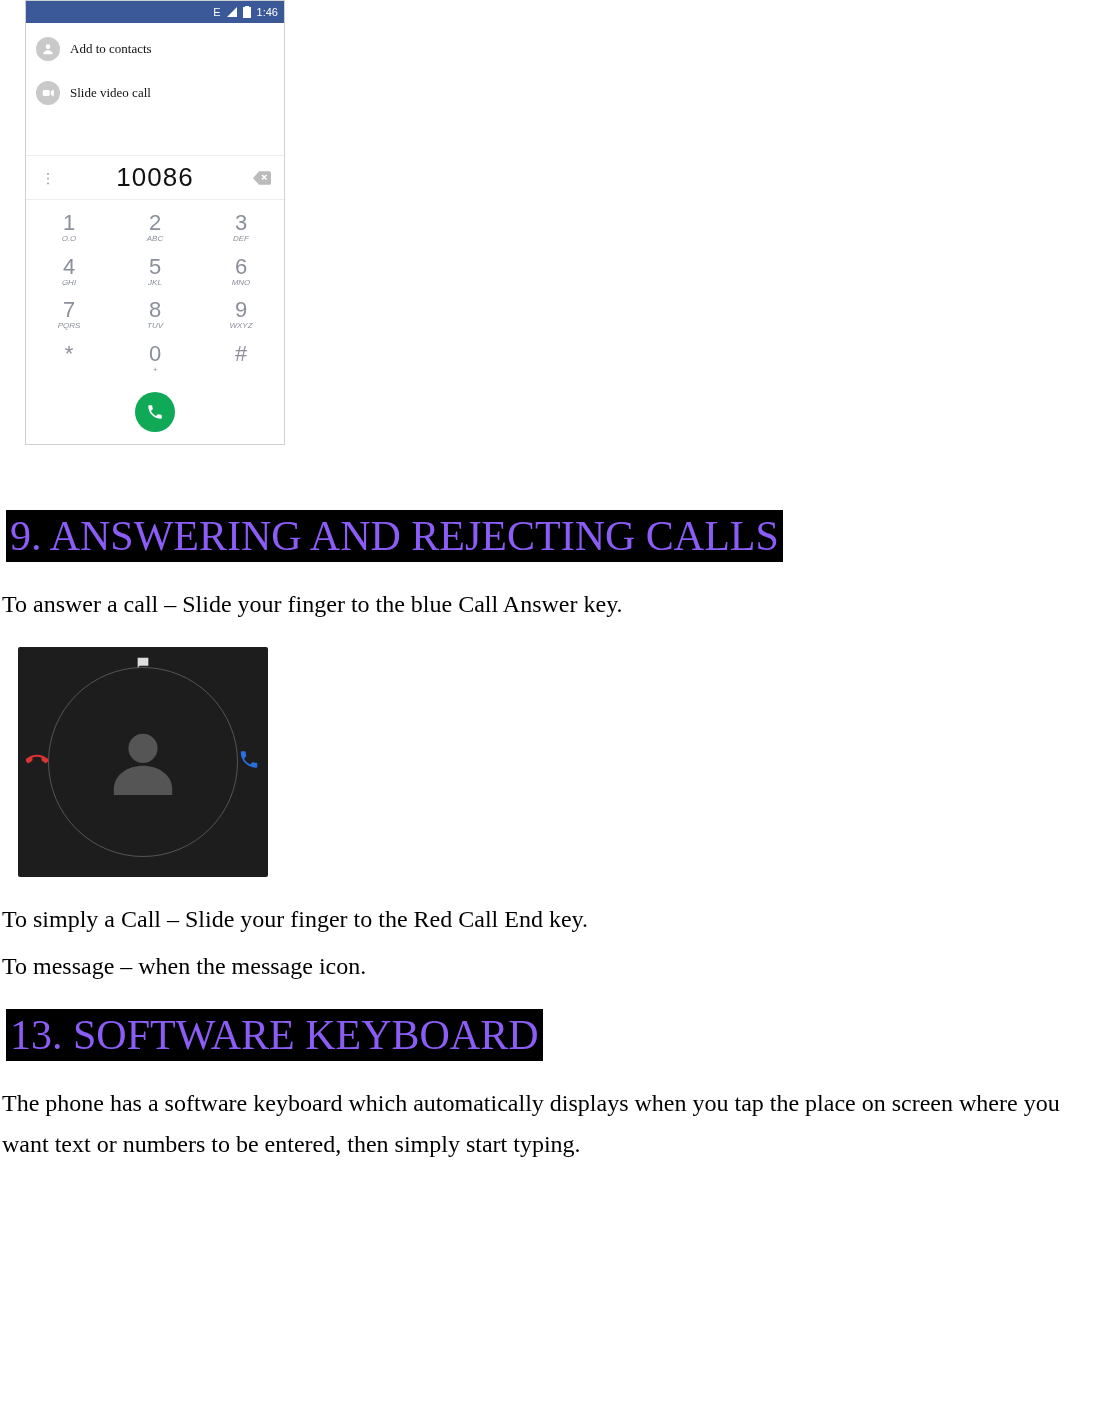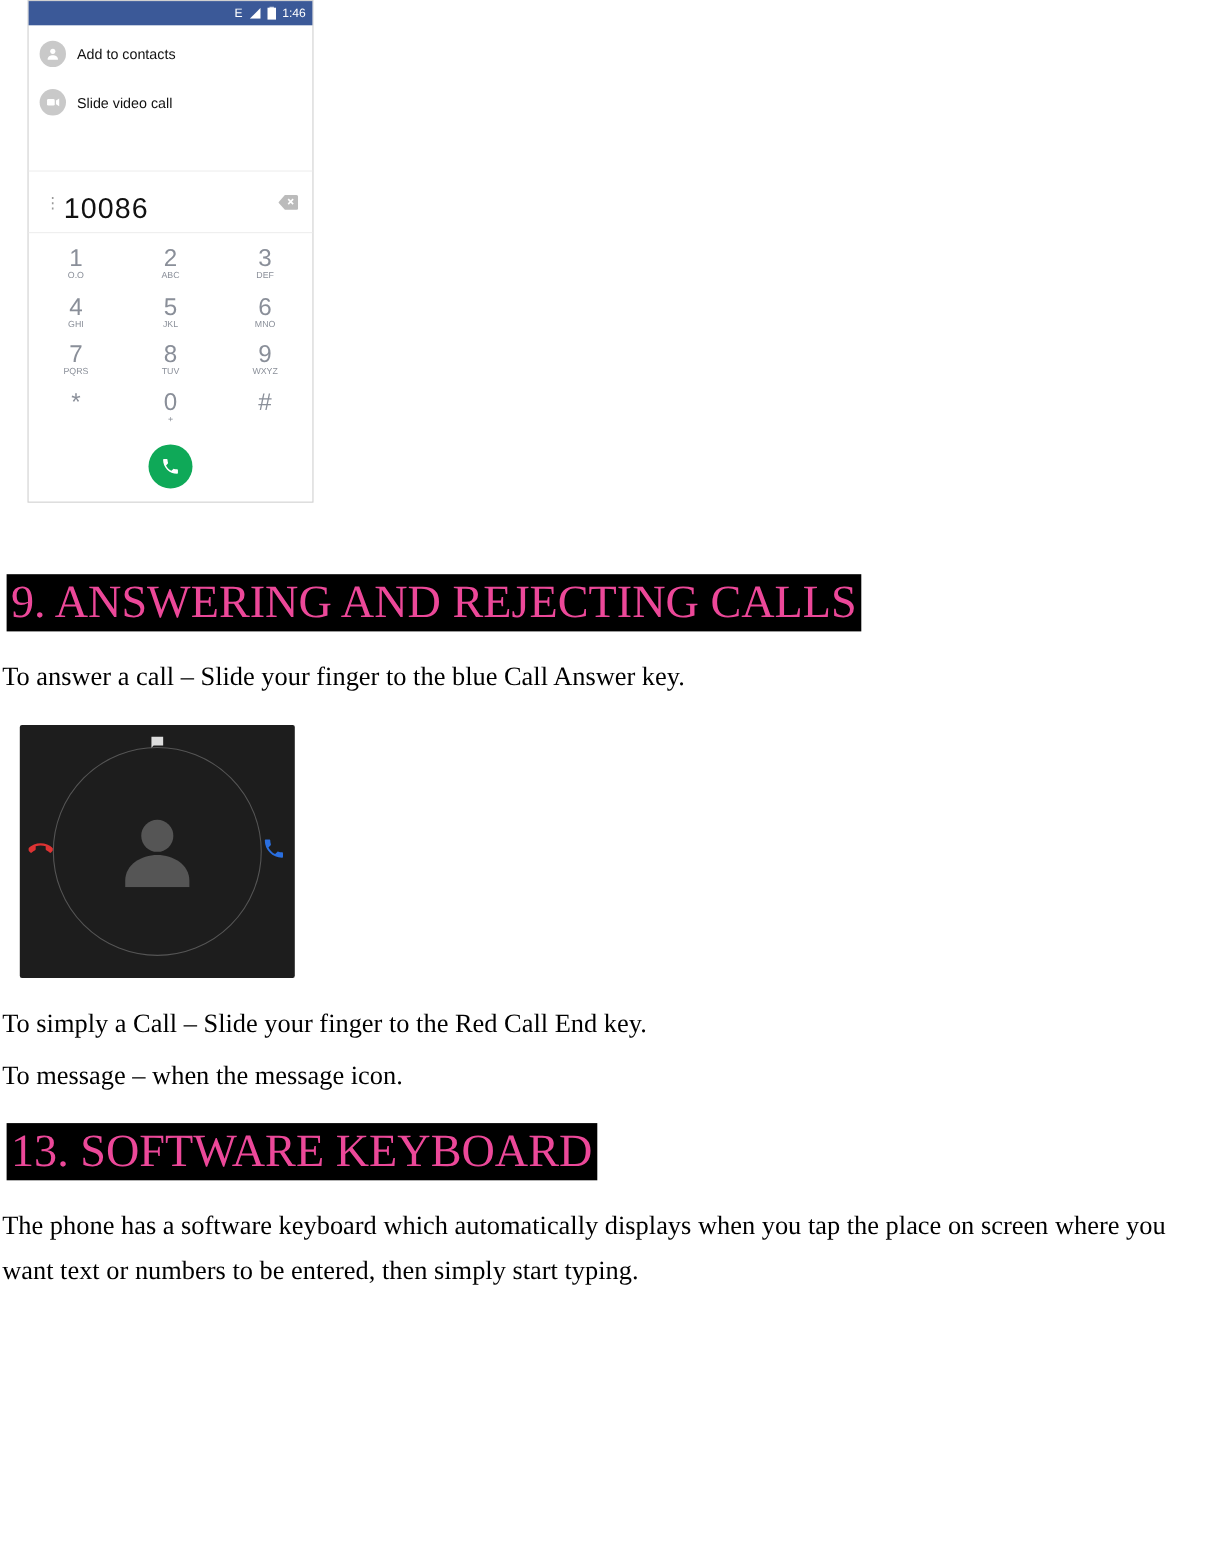--- a/index.html
+++ b/index.html
@@ -27,21 +27,21 @@
     align-items: center;
     font-family: Arial, sans-serif;
     font-size: 11px;
     padding-right: 6px;
     gap: 6px;
   }
   .status-bar span { display:inline-flex; align-items:center; }
 
   .action-list {
     padding: 4px 10px 40px 10px;
-    font-family: Liberation Sans, sans-serif;
+    font-family: Liberation Serif, serif;
   }
   .action-row {
     display: flex;
     align-items: center;
     gap: 10px;
     padding: 10px 0;
   }
   .action-icon {
     width: 24px; height: 24px;
     border-radius: 50%;
@@ -58,56 +58,55 @@
     display: flex;
     align-items: center;
     justify-content: space-between;
     padding: 6px 12px;
     border-top: 1px solid #eee;
     border-bottom: 1px solid #eee;
     font-family: Arial, sans-serif;
   }
   .number-display {
     flex: 1;
-    text-align: left;
+    text-align: center;
     font-size: 26px;
     letter-spacing: 1px;
     color: #111;
-    margin-top: 12px;
   }
   .more-dots, .backspace {
     width: 20px; height: 20px;
     color: #999;
     font-size: 14px;
     display:inline-flex; align-items:center; justify-content:center;
   }
 
   .keypad {
     display: grid;
     grid-template-columns: repeat(3, 1fr);
     text-align: center;
     font-family: Arial, sans-serif;
     padding: 6px 0 4px 0;
   }
   .key { padding: 6px 0; }
   .key-digit { font-size: 22px; color:#8a8f99; font-weight:300; line-height:1; }
-  .key-sub   { font-size: 8px; color:#8a8f99; text-transform:uppercase; line-height:1.2; }
+  .key-sub   { font-size: 8px; color:#8a8f99; text-transform:uppercase; line-height:1.2;font-style:italic; }
 
   .call-btn-row { padding: 8px 0 12px 0; text-align:center; }
   .call-btn {
     width: 40px; height:40px; border-radius:50%;
     background:#0fa958;
     display:inline-flex; align-items:center; justify-content:center;
   }
   .call-btn svg { width:18px; height:18px; fill:#fff; }
 
   
   .blk-heading {
     background:#000;
-    color:#ec4899;
+    color:#8b5cf6;
     display:inline-block;
     font-size:42px;
     padding:2px 4px;
     margin-left:6px;
   }
   .body-text {
     font-size:24px;
     line-height:1.7;
     margin: 22px 0 22px 2px;
   }

